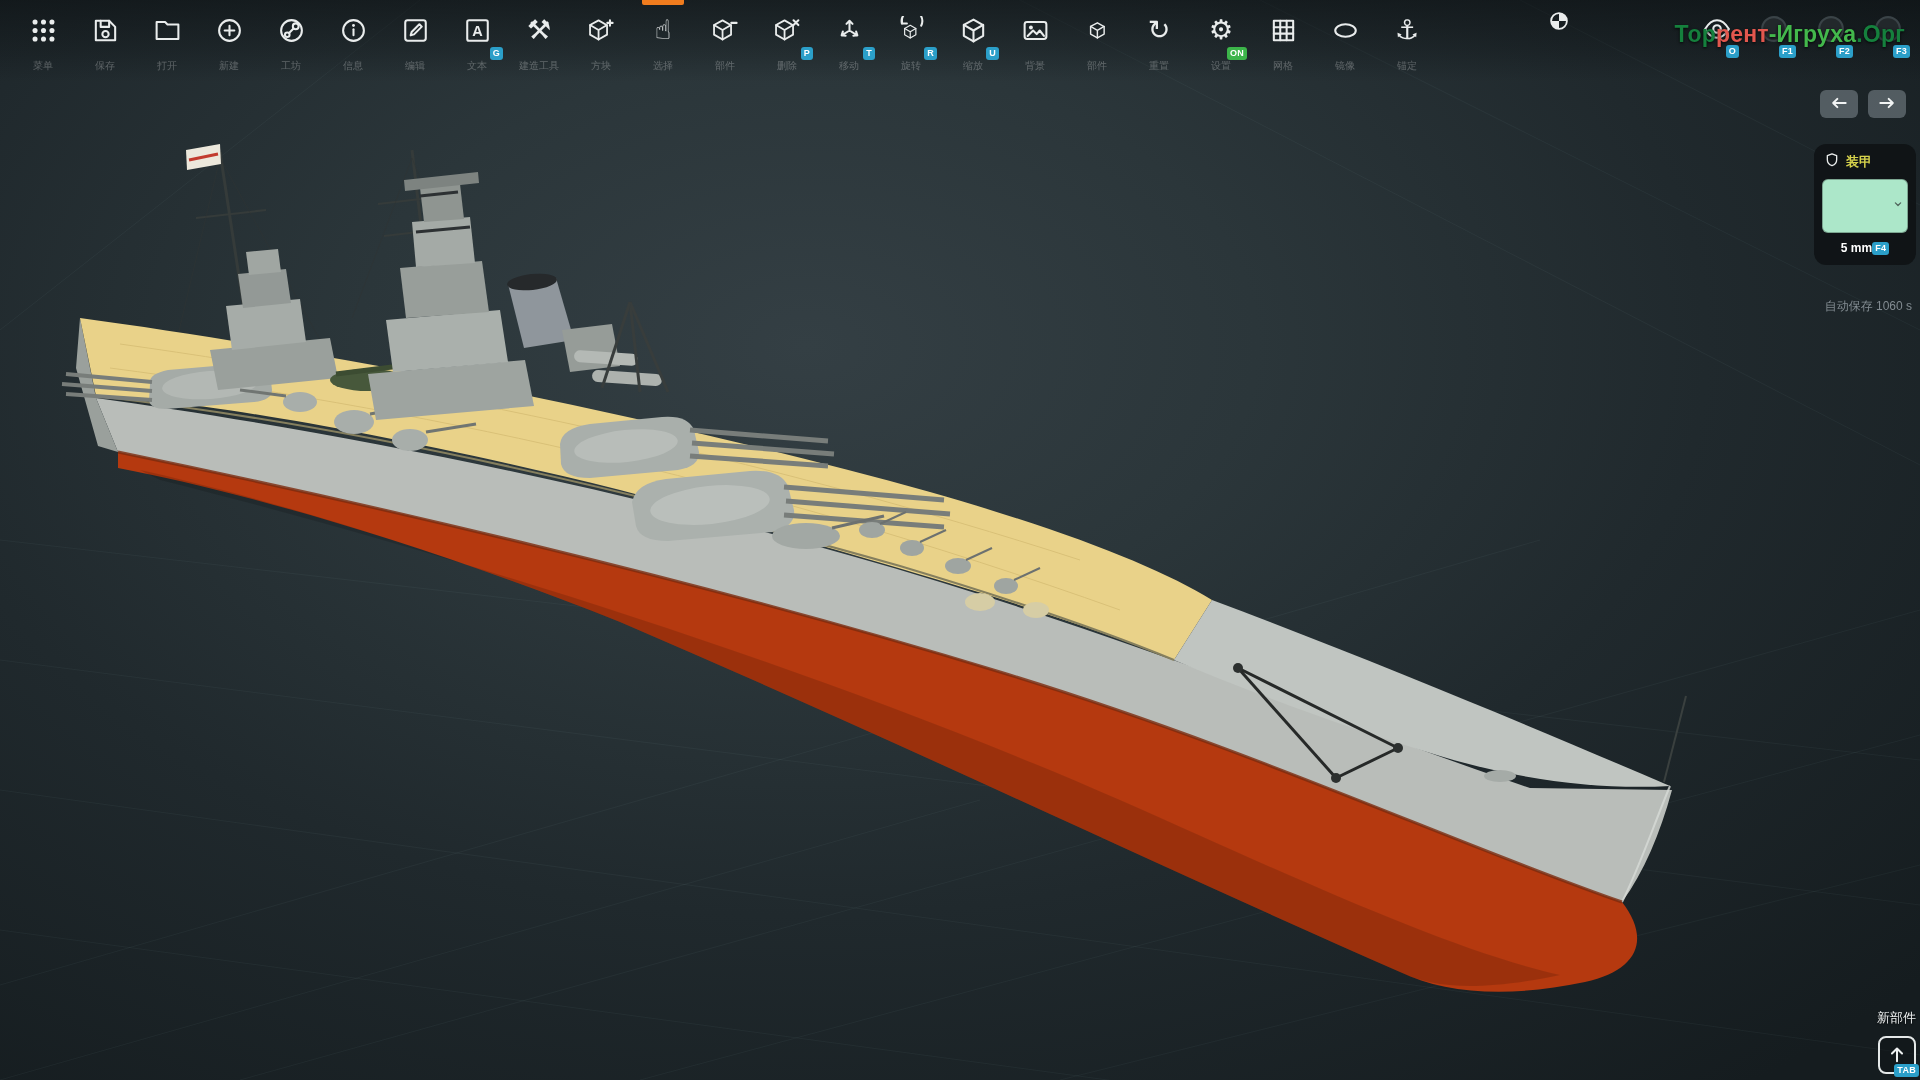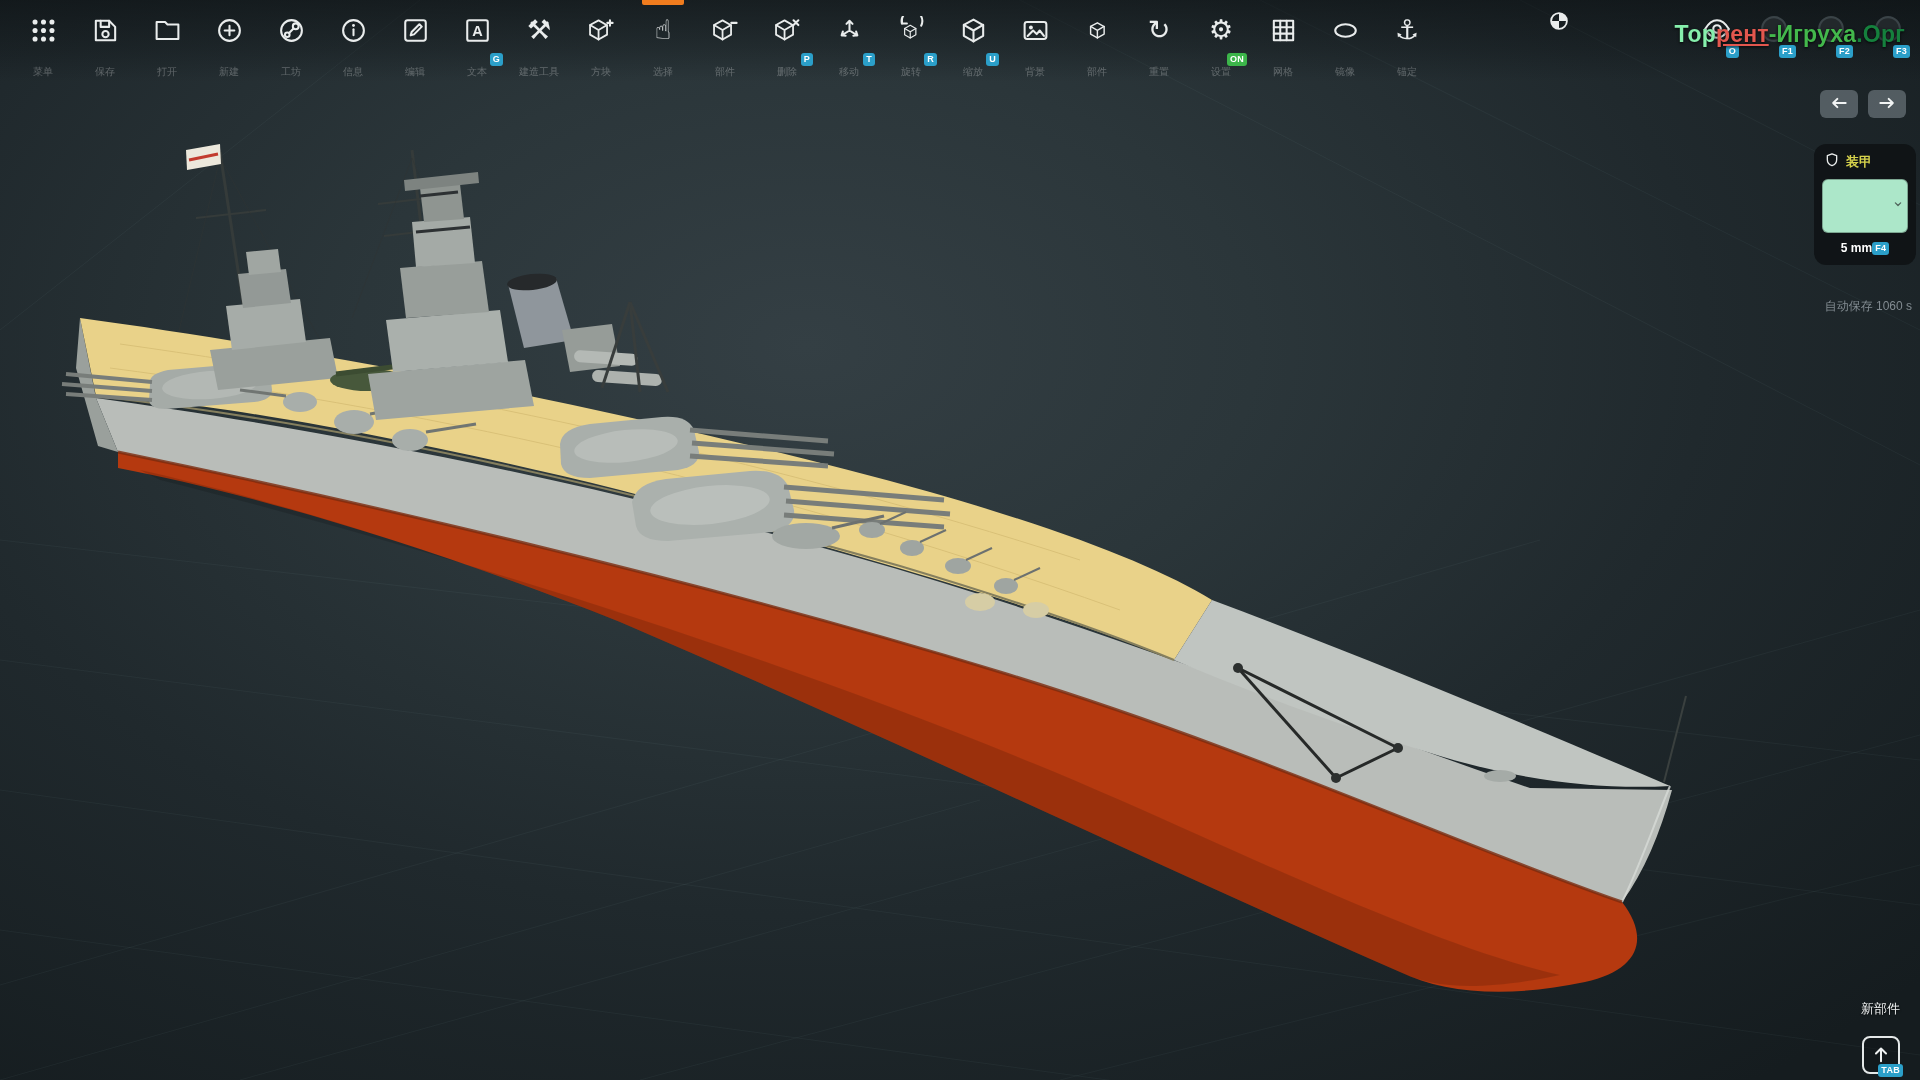--- a/index.html
+++ b/index.html
@@ -19,21 +19,21 @@
   #topbar{
     position:absolute;top:0;left:0;right:0;height:82px;z-index:30;
     display:flex;justify-content:space-between;align-items:flex-start;
     background:linear-gradient(180deg, rgba(9,13,15,.55) 0%, rgba(9,13,15,.25) 60%, rgba(9,13,15,0) 100%);
   }
   #toolbar-left{display:flex;gap:16px;padding:13px 0 0 20px}
   .tb-item{position:relative;width:46px;display:flex;flex-direction:column;align-items:center;cursor:pointer;flex:0 0 auto}
   .tb-ico{width:34px;height:34px;display:flex;align-items:center;justify-content:center}
   .isvg{width:29px;height:29px;fill:none;stroke:#e9ecec;stroke-width:1.7;stroke-linecap:round;stroke-linejoin:round}
   .gicon{font-size:27px;line-height:32px;color:#e9ecec;font-family:"DejaVu Sans",sans-serif}
-  .tb-label{margin-top:18px;font-size:10px;color:rgba(255,255,255,.27);white-space:nowrap}
+  .tb-label{margin-top:12px;font-size:10px;color:rgba(255,255,255,.27);white-space:nowrap}
   .badge{
     display:inline-block;background:var(--badge-blue,#2b9fc9);color:#fff;
     font-size:9px;font-weight:bold;line-height:1;padding:2px 3px;border-radius:3px;letter-spacing:.3px;
   }
   .badge.green{background:var(--badge-green,#3cb54a)}
   .tb-badge{position:absolute;right:-3px;bottom:13px}
   .active-bar{position:absolute;top:-13px;left:2px;right:2px;height:5px;background:var(--accent,#f07c1e);border-radius:0 0 2px 2px}
 
   #toolbar-right{display:flex;gap:21px;padding:13px 14px 0 0}
   .tr-item{position:relative;width:36px;height:36px;display:flex;align-items:center;justify-content:center;cursor:pointer}
@@ -64,21 +64,21 @@
   .ap-title{font-size:13px;font-weight:bold;color:var(--armor-label,#d6d24c)}
   .ap-swatch{position:relative;height:52px;border-radius:6px;background:var(--swatch-mint,#ace7c9);
     border:1px solid rgba(0,0,0,.28);cursor:pointer}
   .ap-chevron{position:absolute;right:2px;top:50%;transform:translateY(-50%)}
   .ap-chevron .isvg{width:14px;height:14px;stroke:#51655c;stroke-width:2.2}
   .ap-value-row{display:flex;align-items:center;justify-content:center;padding-top:8px}
   .ap-value{font-size:12px;font-weight:bold;color:#fff}
 
   #autosave{position:absolute;top:298px;right:8px;font-size:12px;color:#828b91;z-index:40;white-space:nowrap}
 
-  #newpart{position:absolute;right:20px;bottom:6px;display:flex;flex-direction:column;align-items:flex-end;gap:18px;z-index:40}
+  #newpart{position:absolute;right:4px;bottom:6px;display:flex;flex-direction:column;align-items:flex-end;gap:9px;z-index:40}
   .np-label{font-size:13px;color:#eef1f1;text-shadow:0 1px 2px rgba(0,0,0,.7)}
   .np-btn{position:relative;width:38px;height:38px;border-radius:8px;border:2px solid #e4e8e8;
     background:rgba(14,18,20,.35);display:flex;align-items:center;justify-content:center;cursor:pointer}
   .np-btn .isvg{width:22px;height:22px;stroke:#eef1f1;stroke-width:2.2}
   .np-badge{position:absolute;right:-5px;bottom:-5px}
 
   
   .hull-red{fill:var(--hull-red,#b5390f)}
   .hull-side{fill:var(--hull-gray,#b9bdb9)}
   .deck{fill:var(--deck-yellow,#e9d289)}
@@ -489,21 +489,21 @@
       </div>
     </div>
 </div>
 
 <div id="compass"><svg class="isvg" viewBox="0 0 24 24">
       <circle cx="12" cy="12" r="8.6"></circle>
       <path d="M12 3.4A8.6 8.6 0 0120.6 12H12z" fill="#e9ecec" stroke="none"></path>
       <path d="M12 20.6A8.6 8.6 0 013.4 12H12z" fill="#e9ecec" stroke="none"></path>
     </svg></div>
 
-<div id="watermark"><span style="color: #86efac;">Тор</span><span style="color: rgb(226, 87, 78); text-decoration: underline;">рент</span><span style="color: rgb(67, 184, 76); text-align: right;">-Игруха</span><span style="color: #15803d;">.Орг</span></div>
+<div id="watermark"><span style="color: #15803d;">Тор</span><span style="color: rgb(226, 87, 78);">рент</span><span style="color: rgb(67, 184, 76); text-align: right;">-Игруха</span><span style="color: #15803d;">.Орг</span></div>
 
 <div id="nav-arrows">
     <button class="nav-btn">
       <span><svg class="isvg" viewBox="0 0 24 24">
           <path d="M20 12H5M5 12l5-5M5 12l5 5"></path>
         </svg></span>
     </button>
     <button class="nav-btn">
       <span><svg class="isvg" viewBox="0 0 24 24">
           <path d="M4 12h15M19 12l-5-5M19 12l-5 5"></path>

